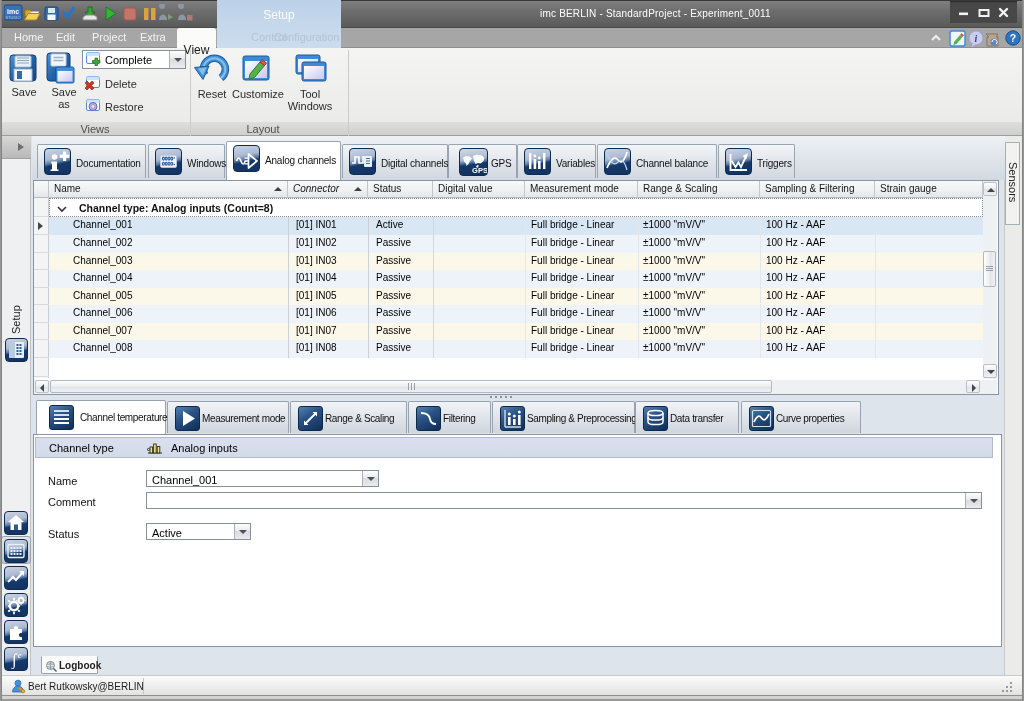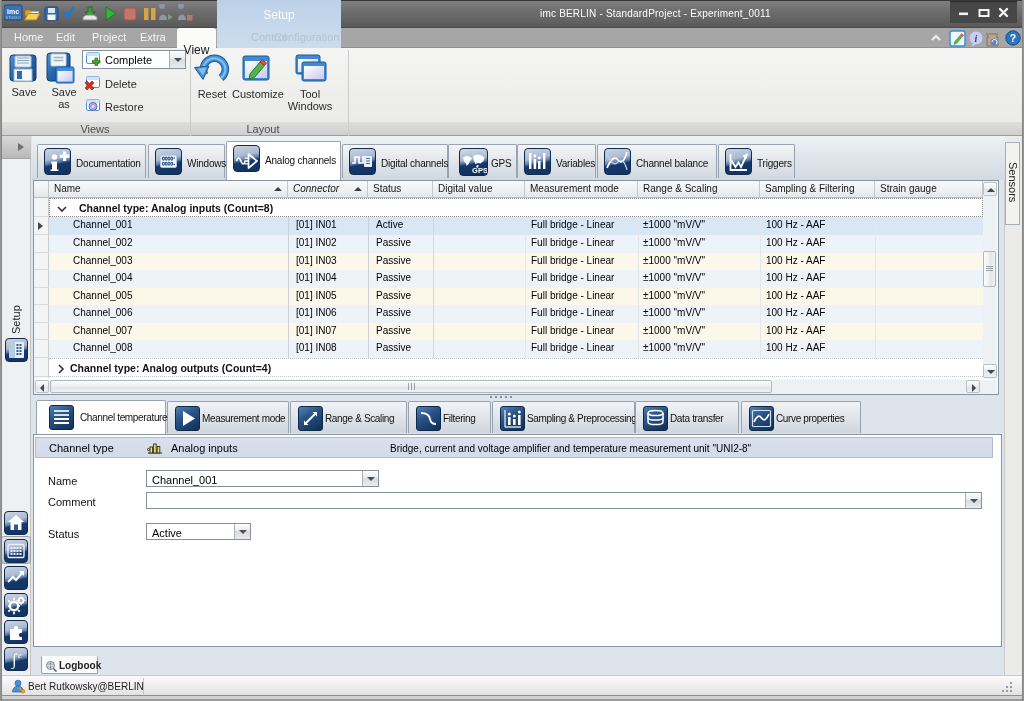--- a/index.html
+++ b/index.html
@@ -578,26 +578,20 @@
         <div class="cell" style="left:717px;">100 Hz - AAF</div>
       <div class="gline" style="left:239px; background:#ccd1d8;"></div>
         <div class="gline" style="left:319px; background:#ccd1d8;"></div>
         <div class="gline" style="left:384px; background:#d4d8de;"></div>
         <div class="gline" style="left:476px;"></div>
         <div class="gline" style="left:589px;"></div>
         <div class="gline" style="left:711px;"></div>
         <div class="gline" style="left:826px;"></div>
     </div>
 
-    <div style="position:absolute; left:15px; top:177px; width:934px; height:19px; background:#fff; border-top:1px dotted #c5c5c5; border-bottom:1px dotted #c5c5c5;">
-      <svg width="8" height="10" viewBox="0 0 8 10" style="position:absolute; left:8px; top:5px;">
-          <path d="M2 1 l4 4 -4 4" fill="none" stroke="#333" stroke-width="1.6"></path>
-        </svg>
-      <div style="position:absolute; left:21px; top:3px; font-weight:bold; font-size:10.5px; color:#111;">Channel type: Analog outputs (Count=4)</div>
-    </div>
 
     <div style="position:absolute; left:949px; top:0; width:14px; height:198px; background:#eef1f4;">
       <div class="sb-btn" style="left:0px; top:1px; width:14px; height:14px;">
           <div class="tri" style="left:3px; top:5px; border-left:4px solid transparent; border-right:4px solid transparent; border-bottom:4px solid #43474c;"></div>
         </div>
       <div class="sb-thumb" style="left:0px; top:70px; width:13px; height:36px;"></div>
       <div style="position:absolute; left:3px; top:85px; width:7px; height:1px; background:#9aa1a8;"></div>
       <div style="position:absolute; left:3px; top:87px; width:7px; height:1px; background:#9aa1a8;"></div>
       <div style="position:absolute; left:3px; top:89px; width:7px; height:1px; background:#9aa1a8;"></div>
       <div class="sb-btn" style="left:0px; top:183px; width:14px; height:14px;">
@@ -689,21 +683,20 @@
     <div id="ctypebar">
       <div style="position:absolute; left:13px; top:4px; font-size:11px;">Channel type</div>
       <svg width="16" height="14" viewBox="0 0 16 14" style="position:absolute; left:111px; top:3px;">
         <path d="M1 12 h14" stroke="#2f2f20" stroke-width="1"></path>
         <rect x="3" y="6" width="2.6" height="6" fill="#f0e47a" stroke="#2f2f20" stroke-width="0.9"></rect>
         <rect x="6.6" y="3" width="2.6" height="9" fill="#f0e47a" stroke="#2f2f20" stroke-width="0.9"></rect>
         <rect x="10.2" y="5.5" width="2.6" height="6.5" fill="#f0e47a" stroke="#2f2f20" stroke-width="0.9"></rect>
         <circle cx="1.5" cy="8.5" r="1.1" fill="none" stroke="#2f2f20" stroke-width="0.9"></circle>
       </svg>
       <div style="position:absolute; left:135px; top:4px; font-size:11px;">Analog inputs</div>
-      <div style="position:absolute; left:354px; top:5px; font-size:10px;">Bridge, current and voltage amplifier and temperature measurement unit "UNI2-8"</div>
     </div>
     <div class="flabel" style="top:40px;">Name</div>
     <div class="combo" style="left:112px; top:35px; width:233px; height:17px;">
       <div style="position:absolute; left:5px; top:3px;">Channel_001</div>
       <div class="btn">
           <div class="arrow-down" style="left:4px; top:6px;"></div>
         </div>
     </div>
     <div class="flabel" style="top:61px;">Comment</div>
     <div class="combo" style="left:112px; top:57px; width:836px; height:17px;">

